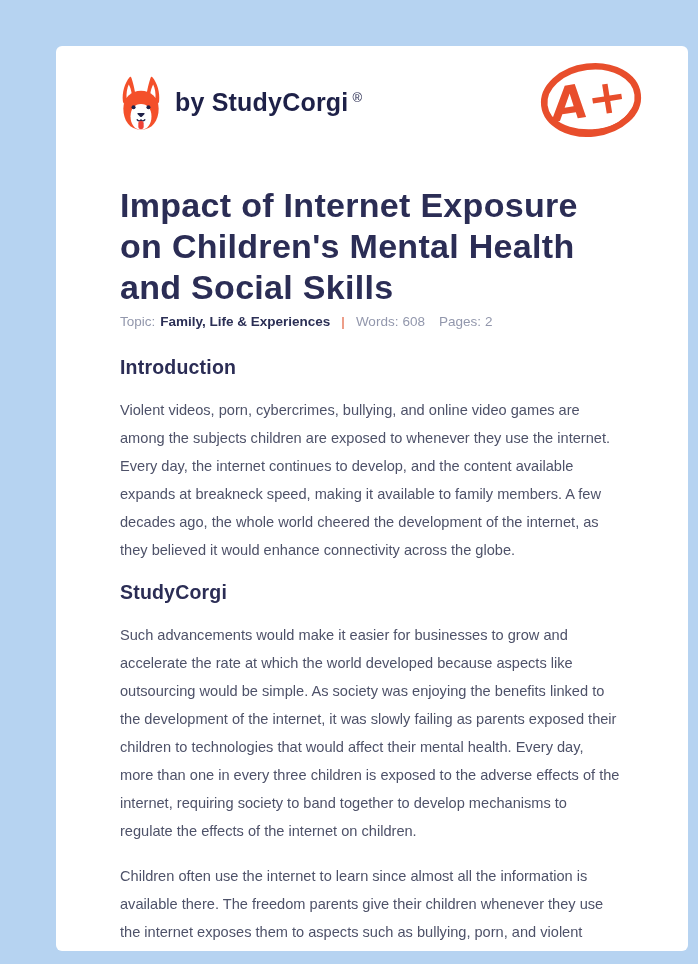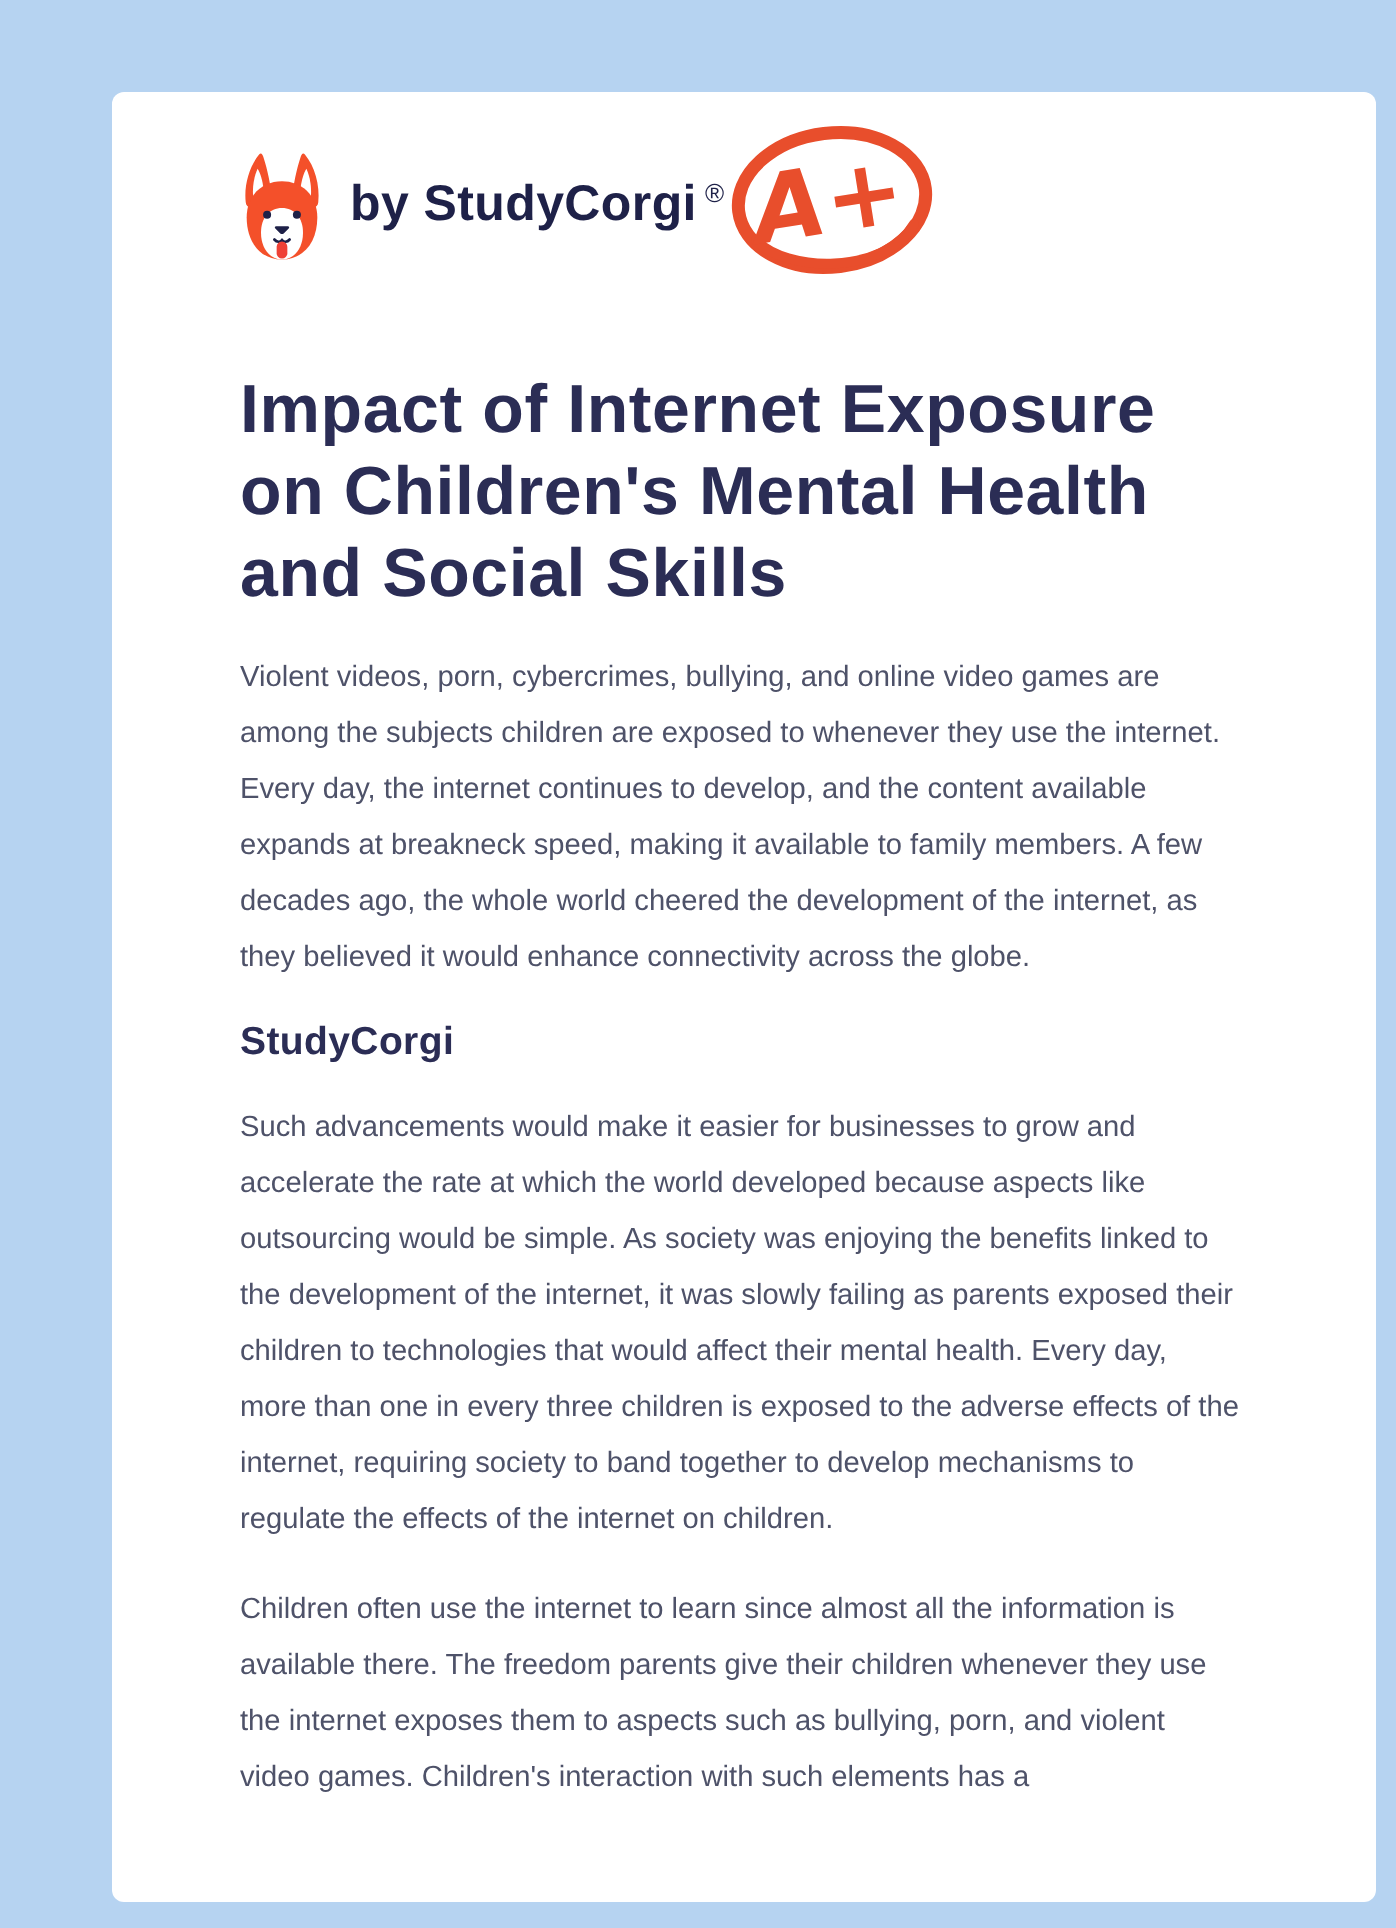--- a/index.html
+++ b/index.html
@@ -15,21 +15,21 @@
     width: 632px;
     height: 905px;
     margin: 46px 0 0 56px;
     background: #ffffff;
     border-radius: 6px;
     padding: 30px 68px 0 64px;
     overflow: hidden;
   }
   .header-row {
     display: flex;
-    justify-content: flex-start;
+    justify-content: space-between;
     align-items: flex-start;
     height: 56px;
   }
   .brand {
     display: flex;
     align-items: flex-start;
     gap: 13px;
     cursor: pointer;
   }
   .corgi-svg { display: block; }
@@ -132,22 +132,32 @@
       <g fill="none" stroke="#e84e2c" stroke-linecap="round">
         <ellipse cx="54" cy="43" rx="47" ry="33.5" stroke-width="6.5" transform="rotate(-7 54 43)"></ellipse>
         <path d="M16 63 C30 79 80 81 95 55" stroke-width="5"></path>
       </g>
       <text x="52" y="59" text-anchor="middle" font-size="47" font-style="italic" font-weight="bold" fill="#e84e2c" transform="rotate(-9 54 43)" font-family="'DejaVu Sans', sans-serif">A+</text>
     </svg>
   </div>
 
   <h1 class="title">Impact of Internet Exposure on Children's Mental Health and Social Skills</h1>
 
+  <div class="meta">
+    <span>Topic:</span>
+    <span class="topic-value">Family, Life &amp; Experiences</span>
+    <span class="sep">|</span>
+    <span>Words:</span>
+    <span class="num">608</span>
+    <span class="pages-label">Pages:</span>
+    <span class="num">2</span>
+  </div>
 
   <section>
+    <h2 class="section-heading">Introduction</h2>
     <p class="body-par">Violent videos, porn, cybercrimes, bullying, and online video games are among the subjects children are exposed to whenever they use the internet. Every day, the internet continues to develop, and the content available expands at breakneck speed, making it available to family members. A few decades ago, the whole world cheered the development of the internet, as they believed it would enhance connectivity across the globe.</p>
   </section>
 
   <section>
     <h2 class="section-heading">StudyCorgi</h2>
     <p class="body-par">Such advancements would make it easier for businesses to grow and accelerate the rate at which the world developed because aspects like outsourcing would be simple. As society was enjoying the benefits linked to the development of the internet, it was slowly failing as parents exposed their children to technologies that would affect their mental health. Every day, more than one in every three children is exposed to the adverse effects of the internet, requiring society to band together to develop mechanisms to regulate the effects of the internet on children.</p>
     <p class="body-par">Children often use the internet to learn since almost all the information is available there. The freedom parents give their children whenever they use the internet exposes them to aspects such as bullying, porn, and violent video games. Children's interaction with such elements has a</p>
   </section>
 
 </div>

